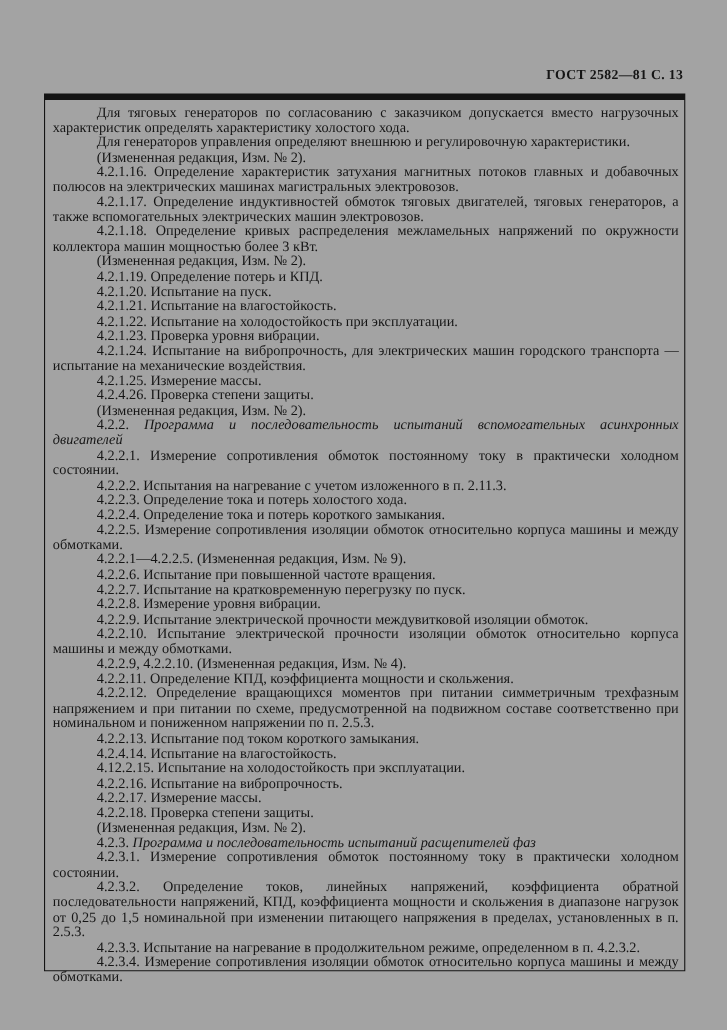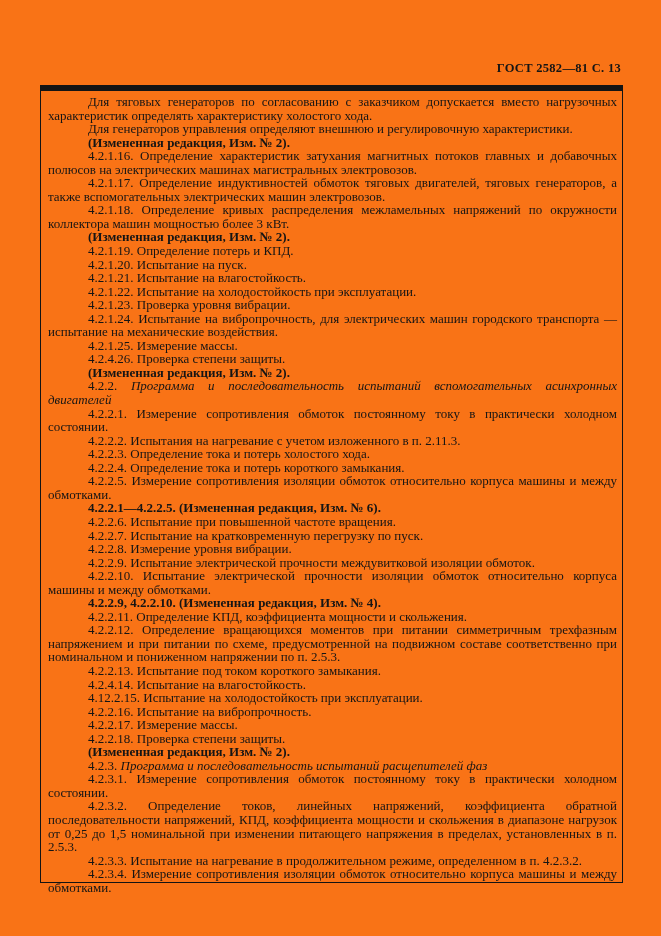--- a/index.html
+++ b/index.html
@@ -2,21 +2,21 @@
 <html lang="ru"><head>
 <meta charset="utf-8">
 <style>
   html, body { margin: 0; padding: 0; }
   body { background: #ffffff; }
 
   .page {
     position: relative;
     width: 661px;
     height: 936px;
-    background: #f97316;
+    background: #a3a3a3;
     font-family: "Liberation Serif", "DejaVu Serif", serif;
     color: #151515;
     overflow: hidden;
     box-sizing: border-box;
   }
 
   .header {
     position: absolute;
     top: 61px;
     right: 40px;
@@ -43,21 +43,21 @@
     line-height: 13.55px;
     text-align: justify;
     hyphens: auto;
   }
 
   .para {
     margin: 0;
     text-indent: 40px;
   }
 
-  .run-b { font-weight: bold; }
+  .run-b { font-weight: normal; }
   .run-i { font-style: italic; }
 </style>
 </head>
 <body>
 
 <div class="page">
   <div class="header">ГОСТ 2582—81 С. 13</div>
 
   <div class="frame">
     <div class="body-text">
@@ -76,21 +76,21 @@
         <p class="para"><span>4.2.1.24. Испытание на вибропрочность, для электрических машин городского транспорта — испытание на механические воздействия.</span></p>
         <p class="para"><span>4.2.1.25. Измерение массы.</span></p>
         <p class="para"><span>4.2.4.26. Проверка степени защиты.</span></p>
         <p class="para"><span class="run-b">(Измененная редакция, Изм. № 2).</span></p>
         <p class="para"><span>4.2.2. </span><span class="run-i">Программа и последовательность испытаний вспомогательных асинхронных двигателей</span></p>
         <p class="para"><span>4.2.2.1. Измерение сопротивления обмоток постоянному току в практически холодном состоянии.</span></p>
         <p class="para"><span>4.2.2.2. Испытания на нагревание с учетом изложенного в п. 2.11.3.</span></p>
         <p class="para"><span>4.2.2.3. Определение тока и потерь холостого хода.</span></p>
         <p class="para"><span>4.2.2.4. Определение тока и потерь короткого замыкания.</span></p>
         <p class="para"><span>4.2.2.5. Измерение сопротивления изоляции обмоток относительно корпуса машины и между обмотками.</span></p>
-        <p class="para"><span class="run-b">4.2.2.1—4.2.2.5. (Измененная редакция, Изм. № 6).</span></p>
+        <p class="para"><span class="run-b">4.2.2.1—4.2.2.5. (Измененная редакция, Изм. № 9).</span></p>
         <p class="para"><span>4.2.2.6. Испытание при повышенной частоте вращения.</span></p>
         <p class="para"><span>4.2.2.7. Испытание на кратковременную перегрузку по пуск.</span></p>
         <p class="para"><span>4.2.2.8. Измерение уровня вибрации.</span></p>
         <p class="para"><span>4.2.2.9. Испытание электрической прочности междувитковой изоляции обмоток.</span></p>
         <p class="para"><span>4.2.2.10. Испытание электрической прочности изоляции обмоток относительно корпуса машины и между обмотками.</span></p>
         <p class="para"><span class="run-b">4.2.2.9, 4.2.2.10. (Измененная редакция, Изм. № 4).</span></p>
         <p class="para"><span>4.2.2.11. Определение КПД, коэффициента мощности и скольжения.</span></p>
         <p class="para"><span>4.2.2.12. Определение вращающихся моментов при питании симметричным трехфазным напряжением и при питании по схеме, предусмотренной на подвижном составе соответственно при номинальном и пониженном напряжении по п. 2.5.3.</span></p>
         <p class="para"><span>4.2.2.13. Испытание под током короткого замыкания.</span></p>
         <p class="para"><span>4.2.4.14. Испытание на влагостойкость.</span></p>

